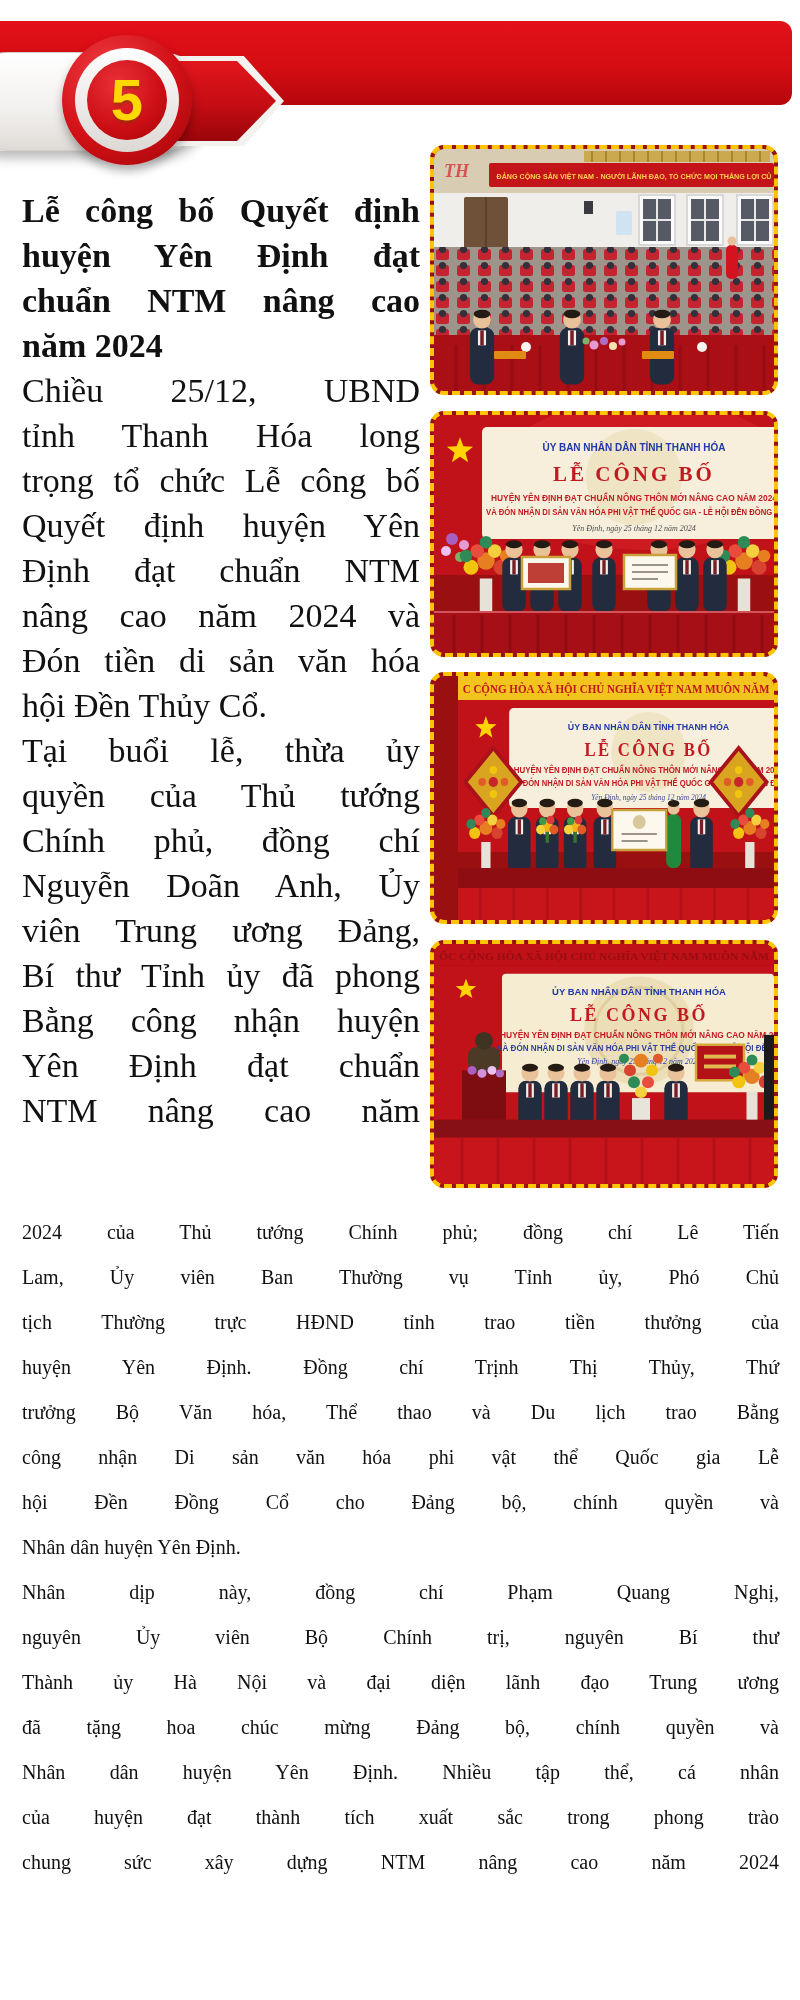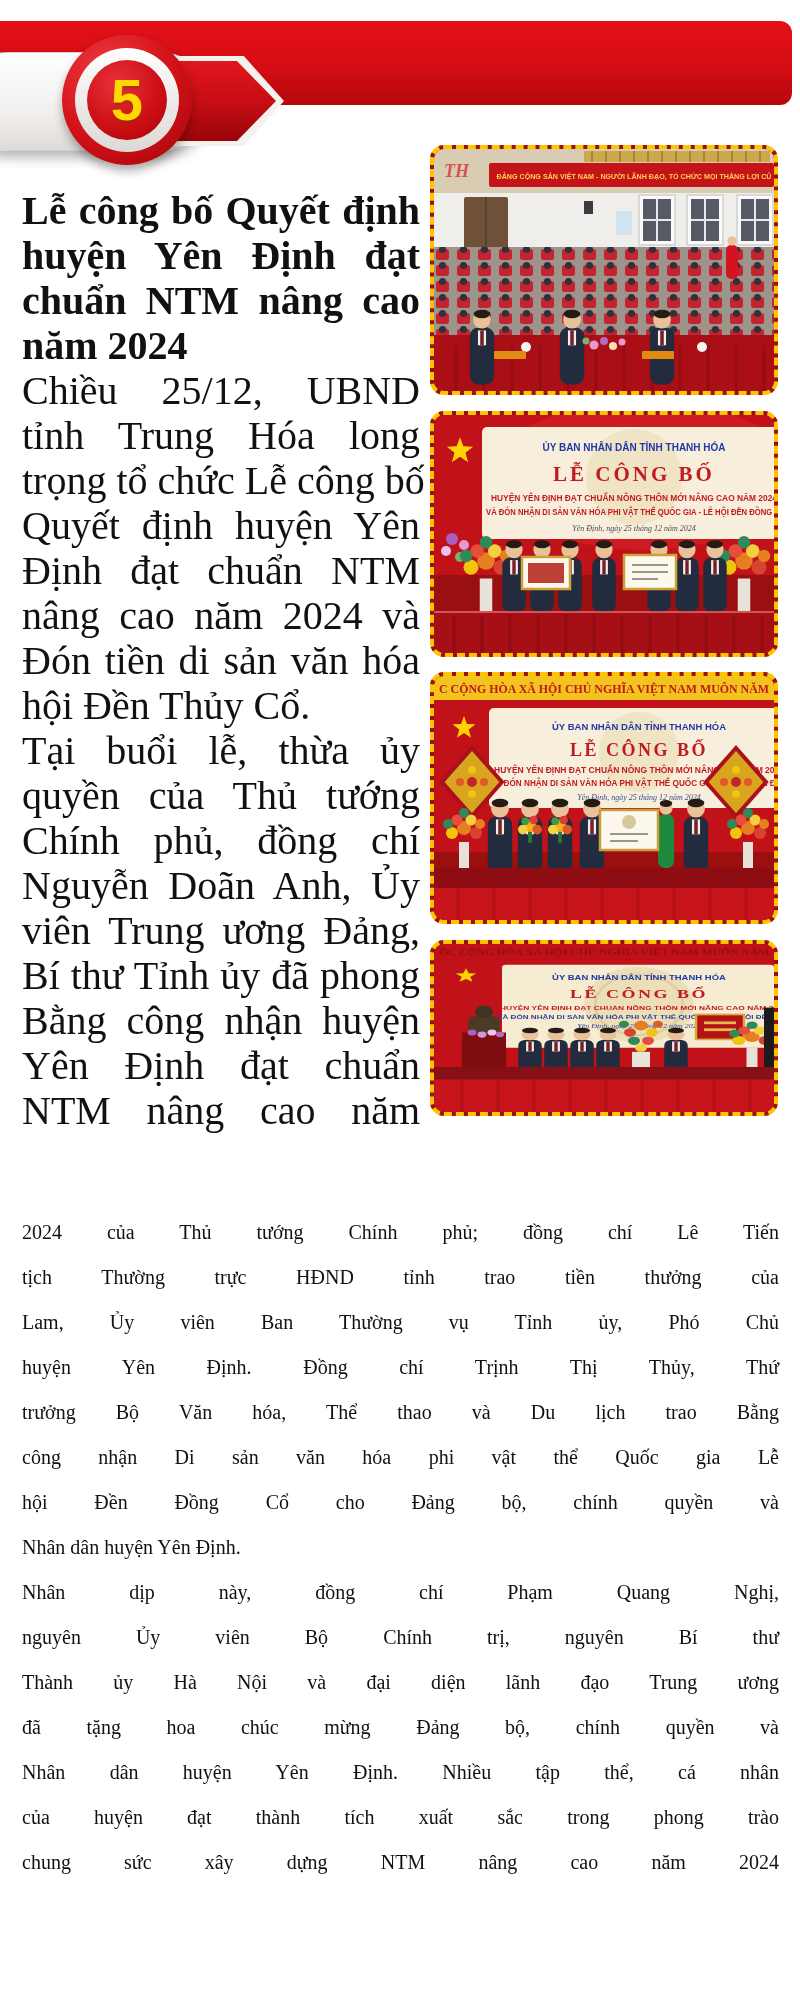--- a/index.html
+++ b/index.html
@@ -23,21 +23,21 @@
       background:radial-gradient(circle at 35% 28%,#f03a41 0%,#d01016 55%,#9c0509 100%);
       box-shadow:0 6px 10px rgba(0,0,0,.3);}
   .c2{position:absolute;left:75px;top:48px;width:104px;height:104px;border-radius:50%;
       background:linear-gradient(180deg,#ffffff,#dcd9d5);}
   .c3{position:absolute;left:87px;top:60px;width:80px;height:80px;border-radius:50%;
       background:radial-gradient(circle at 38% 30%,#ea3038 0%,#cb0e14 60%,#a30509 100%);
       display:flex;align-items:center;justify-content:center;}
   .num5{font-family:"Liberation Sans","DejaVu Sans",sans-serif;font-weight:bold;
         font-size:58px;color:#ffd800;text-shadow:0 3px 2px rgba(120,60,0,.45);line-height:1;}
   
-  .lcol{position:absolute;left:22px;top:188px;width:398px;font-size:40px;line-height:45px;}
+  .lcol{position:absolute;left:22px;top:188px;width:398px;font-size:34px;line-height:45px;}
   .bcol{position:absolute;left:22px;top:1210px;width:757px;font-size:20px;line-height:45px;}
   .tline{text-align:justify;text-align-last:justify;white-space:nowrap;}
   .tline.end{text-align-last:left;}
   .tline.bold{font-weight:bold;}
   
   .photo{position:absolute;left:430px;width:348px;box-sizing:border-box;
          border:4px dashed #fdc500;border-radius:14px;background:#9a0f0f;overflow:hidden;}
   .photo svg{display:block;width:100%;height:100%;}
   .svgtext-sans{font-family:"Liberation Sans","DejaVu Sans",sans-serif;font-weight:bold;}
   .svgtext-serif{font-family:"Liberation Serif","DejaVu Serif",serif;font-weight:bold;}
@@ -107,41 +107,41 @@
   <div class="c3">
     <span class="num5">5</span>
   </div>
 
   <div class="lcol">
       <div class="tline bold">Lễ công bố Quyết định</div>
       <div class="tline bold">huyện Yên Định đạt</div>
       <div class="tline bold">chuẩn NTM nâng cao</div>
       <div class="tline bold end">năm 2024</div>
       <div class="tline">Chiều 25/12, UBND</div>
-      <div class="tline">tỉnh Trung Hóa long</div>
+      <div class="tline">tỉnh Thanh Hóa long</div>
       <div class="tline">trọng tổ chức Lễ công bố</div>
       <div class="tline">Quyết định huyện Yên</div>
       <div class="tline">Định đạt chuẩn NTM</div>
       <div class="tline">nâng cao năm 2024 và</div>
       <div class="tline">Đón tiền di sản văn hóa</div>
       <div class="tline end">hội Đền Thủy Cổ.</div>
       <div class="tline">Tại buổi lễ, thừa ủy</div>
       <div class="tline">quyền của Thủ tướng</div>
       <div class="tline">Chính phủ, đồng chí</div>
       <div class="tline">Nguyễn Doãn Anh, Ủy</div>
       <div class="tline">viên Trung ương Đảng,</div>
       <div class="tline">Bí thư Tỉnh ủy đã phong</div>
       <div class="tline">Bằng công nhận huyện</div>
       <div class="tline">Yên Định đạt chuẩn</div>
       <div class="tline">NTM nâng cao năm</div>
     </div>
   <div class="bcol">
       <div class="tline">2024 của Thủ tướng Chính phủ; đồng chí Lê Tiến</div>
+      <div class="tline">Lam, Ủy viên Ban Thường vụ Tỉnh ủy, Phó Chủ</div>
       <div class="tline">tịch Thường trực HĐND tỉnh trao tiền thưởng của</div>
-      <div class="tline">Lam, Ủy viên Ban Thường vụ Tỉnh ủy, Phó Chủ</div>
       <div class="tline">huyện Yên Định. Đồng chí Trịnh Thị Thủy, Thứ</div>
       <div class="tline">trưởng Bộ Văn hóa, Thể thao và Du lịch trao Bằng</div>
       <div class="tline">công nhận Di sản văn hóa phi vật thể Quốc gia Lễ</div>
       <div class="tline">hội Đền Đồng Cổ cho Đảng bộ, chính quyền và</div>
       <div class="tline end">Nhân dân huyện Yên Định.</div>
       <div class="tline">Nhân dịp này, đồng chí Phạm Quang Nghị,</div>
       <div class="tline">nguyên Ủy viên Bộ Chính trị, nguyên Bí thư</div>
       <div class="tline">Thành ủy Hà Nội và đại diện lãnh đạo Trung ương</div>
       <div class="tline">đã tặng hoa chúc mừng Đảng bộ, chính quyền và</div>
       <div class="tline">Nhân dân huyện Yên Định. Nhiều tập thể, cá nhân</div>
@@ -225,21 +225,21 @@
       <g>
         <rect x="190" y="140" width="52" height="34" fill="#fdf8ee" stroke="#caa23a" stroke-width="2.5"></rect>
         <path d="M198,150 h36 M198,157 h36 M198,164 h26" stroke="#9a948a" stroke-width="2"></path>
       </g>
       <rect x="0" y="196" width="340" height="42" fill="#a60f15"></rect>
       <path d="M0,197 h340" stroke="#d2545a" stroke-width="2"></path>
       <path d="M20,200 v38 M48,200 v38 M76,200 v38 M104,200 v38 M132,200 v38 M160,200 v38 M188,200 v38 M216,200 v38 M244,200 v38 M272,200 v38 M300,200 v38 M328,200 v38" stroke="#870b10" stroke-width="3" opacity=".7"></path>
     </svg>
   </div>
 
-  <div class="photo" style="top:672px;height:252px;">
+  <div class="photo" style="top:672px;height:252px;padding-left:24px;">
     <svg viewBox="0 0 340 244" preserveAspectRatio="none">
       <rect x="0" y="0" width="340" height="24" fill="#f2c41d"></rect>
       <text x="170" y="17" font-size="12" fill="#c3161c" text-anchor="middle" textLength="330" lengthAdjust="spacingAndGlyphs" class="svgtext-serif">C CỘNG HÒA XÃ HỘI CHỦ NGHĨA VIỆT NAM MUÔN NĂM</text>
       <rect x="0" y="24" width="340" height="152" fill="#c01218"></rect>
       <use href="#star" transform="translate(30,52)"></use>
       <rect x="55" y="32" width="290" height="100" rx="5" fill="#f7efdb"></rect>
       <circle cx="205" cy="76" r="40" fill="#efe4c4"></circle>
       <text x="205" y="54" font-size="9.5" fill="#2038a8" text-anchor="middle" class="svgtext-sans">ỦY BAN NHÂN DÂN TỈNH THANH HÓA</text>
       <text x="205" y="80" font-size="18" letter-spacing="2.5" fill="#c21a20" text-anchor="middle" class="svgtext-serif">LỄ CÔNG BỐ</text>
       <text x="205" y="97" font-size="8.5" fill="#c21a20" text-anchor="middle" textLength="290" lengthAdjust="spacingAndGlyphs" class="svgtext-sans">HUYỆN YÊN ĐỊNH ĐẠT CHUẨN NÔNG THÔN MỚI NÂNG CAO NĂM 2024</text>
@@ -267,21 +267,21 @@
       <use href="#bouquet" transform="translate(96,150) scale(1.2)"></use>
       <use href="#bouquet" transform="translate(126,150) scale(1.2)"></use>
       <use href="#stand" transform="translate(30,192)"></use>
       <use href="#stand" transform="translate(314,192)"></use>
       <rect x="0" y="192" width="340" height="20" fill="#8e0d12"></rect>
       <rect x="0" y="212" width="340" height="32" fill="#c8151c"></rect>
       <path d="M24,212 v32 M60,212 v32 M96,212 v32 M132,212 v32 M168,212 v32 M204,212 v32 M240,212 v32 M276,212 v32 M312,212 v32" stroke="#a60f15" stroke-width="3" opacity=".6"></path>
     </svg>
   </div>
 
-  <div class="photo" style="top:940px;height:176px;">
+  <div class="photo" style="top:940px;height:248px;">
     <svg viewBox="0 0 340 243" preserveAspectRatio="none">
       <rect x="0" y="0" width="340" height="22" fill="#bf1117"></rect>
       <text x="170" y="16" font-size="11" fill="#960e13" text-anchor="middle" textLength="330" lengthAdjust="spacingAndGlyphs" class="svgtext-serif">ỐC CỘNG HÒA XÃ HỘI CHỦ NGHĨA VIỆT NAM MUÔN NĂM</text>
       <rect x="0" y="22" width="340" height="156" fill="#c01218"></rect>
       <use href="#star" transform="translate(32,46) scale(0.9)"></use>
       <rect x="68" y="30" width="272" height="120" rx="4" fill="#f6ecd2"></rect>
       <circle cx="205" cy="88" r="55" fill="#ecdfb8"></circle>
       <circle cx="205" cy="88" r="44" fill="none" stroke="#dfcf9f" stroke-width="3"></circle>
       <text x="205" y="52" font-size="9.5" fill="#2038a8" text-anchor="middle" class="svgtext-sans">ỦY BAN NHÂN DÂN TỈNH THANH HÓA</text>
       <text x="205" y="78" font-size="18" letter-spacing="2.5" fill="#c21a20" text-anchor="middle" class="svgtext-serif">LỄ CÔNG BỐ</text>

